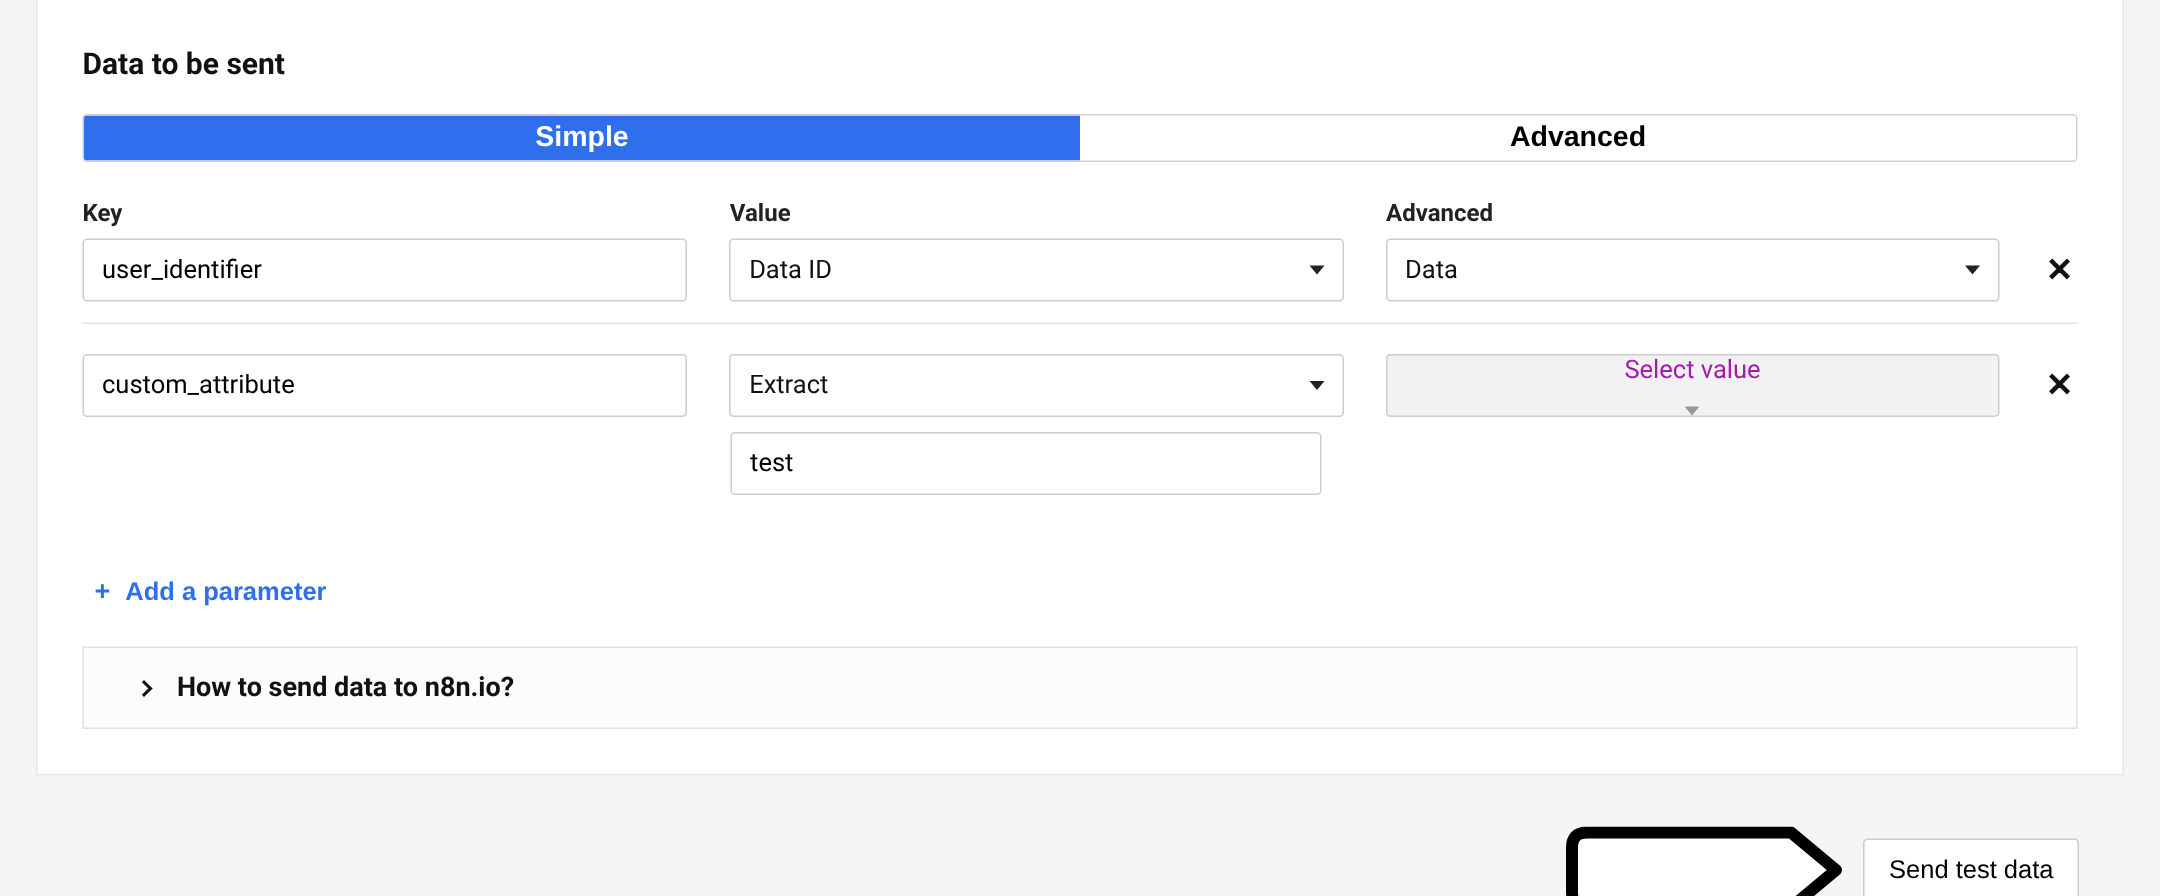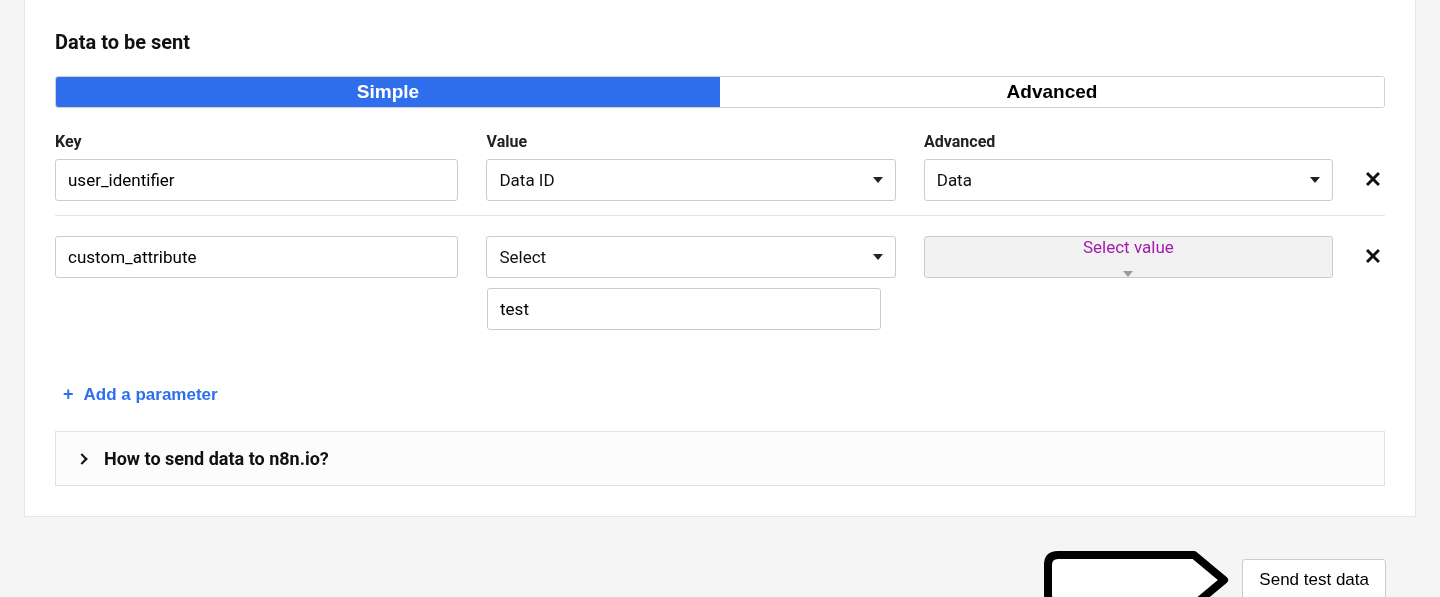--- a/index.html
+++ b/index.html
@@ -147,21 +147,21 @@
       border: none;
       cursor: pointer;
     }
     .add-icon {
       font-size: 18px;
       font-weight: 700;
     }
     .accordion {
       border: 1px solid #e2e2e2;
       background: #fcfcfc;
-      padding: 16px 14px;
+      padding: 16px 28px;
       display: flex;
       align-items: center;
       gap: 18px;
       cursor: pointer;
     }
     .accordion-title {
       font-weight: 700;
       font-size: 18px;
     }
     .chevron-right {
@@ -246,21 +246,21 @@
     </div>
 
     
     <div class="param-row-wrap" style="border-bottom:none;">
       <div class="param-row">
         <div class="col-key">
           <input class="text-input" type="text" value="custom_attribute" style="">
         </div>
         <div class="col-value">
           <div class="select">
-            <span>Select</span>
+            <span>Extract</span>
             <span class="caret-down"></span>
           </div>
         </div>
         <div class="col-extract">
           <div class="select disabled">
             <span>Select value</span>
             <span class="caret-down"></span>
           </div>
         </div>
         <div class="col-close">

